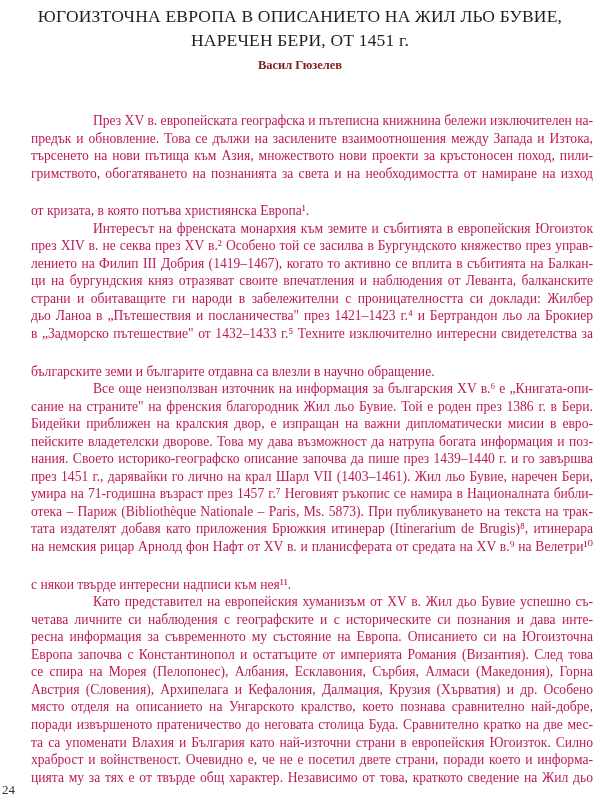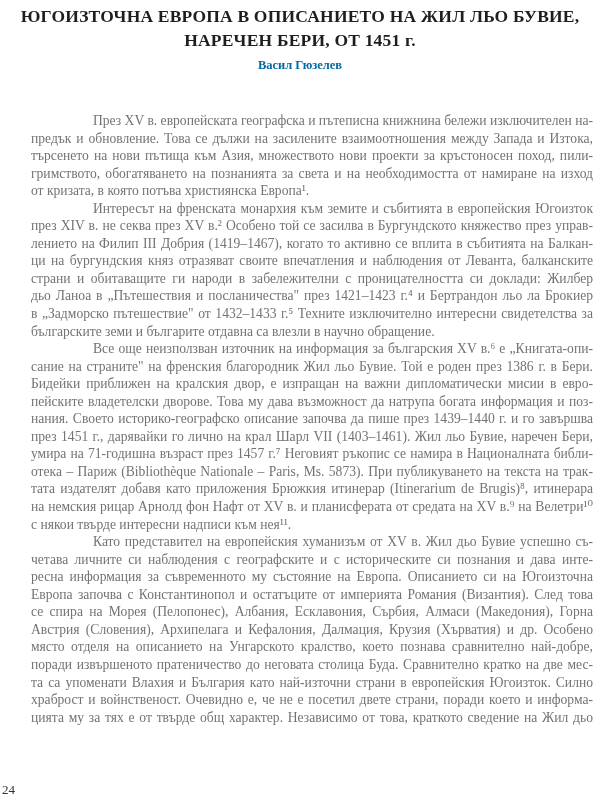--- a/index.html
+++ b/index.html
@@ -6,34 +6,34 @@
   body {
     width: 600px; height: 800px; overflow: hidden;
     background: #ffffff;
     font-family: "Liberation Serif", "DejaVu Serif", serif;
     color: #222;
     position: relative;
   }
   .page { position: absolute; left: 0; top: 0; width: 600px; height: 800px; }
   .title {
     position: absolute; left: 0; width: 600px; top: 4px;
-    text-align: center; font-weight: bold; font-size: 17.5px; line-height: 24px;
+    text-align: center; font-weight: normal; font-size: 17.5px; line-height: 24px;
     color: #1e1e1e; letter-spacing: 0.2px;
   }
   .author {
     position: absolute; left: 0; width: 600px; top: 58px;
-    text-align: center; font-weight: bold; font-size: 12.5px; color: #0369a1;
+    text-align: center; font-weight: bold; font-size: 12.5px; color: #7f1d1d;
   }
   .body {
     position: absolute; left: 31px; width: 562px; top: 112px;
     font-size: 13.6px; line-height: 17.55px; text-align: justify;
-    color: #737373;
+    color: #be185d;
   }
   .line { display: block; text-align: justify; text-align-last: justify; white-space: nowrap; }
-  .line.last { text-align-last: left; }
+  .line.last { text-align-last: left; margin-top: 20px; }
   .line.first { padding-left: 62px; }
   .pagenum {
     position: absolute; left: 2px; top: 782px; font-size: 13px; color: #333; text-align: center;
   }
 </style>
 </head>
 <body>
 
 <div class="page">
   <div class="title">

